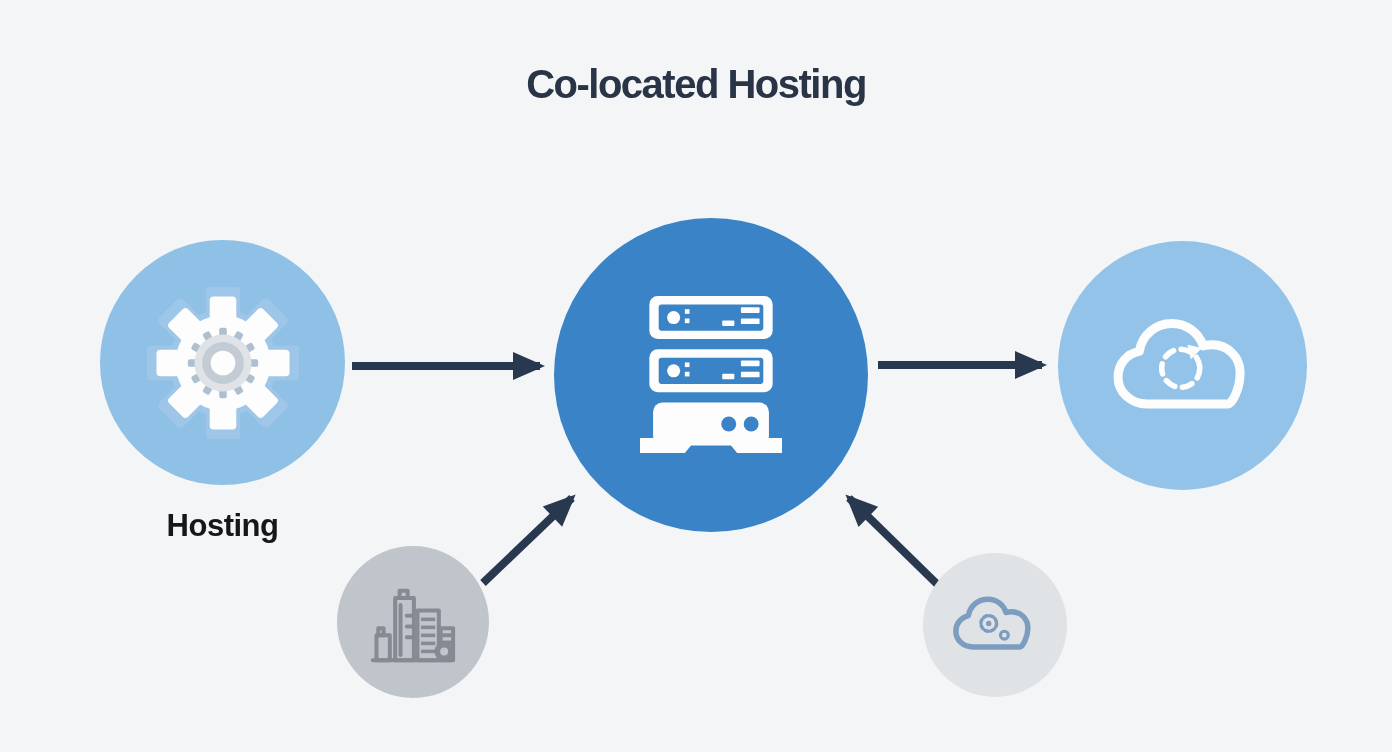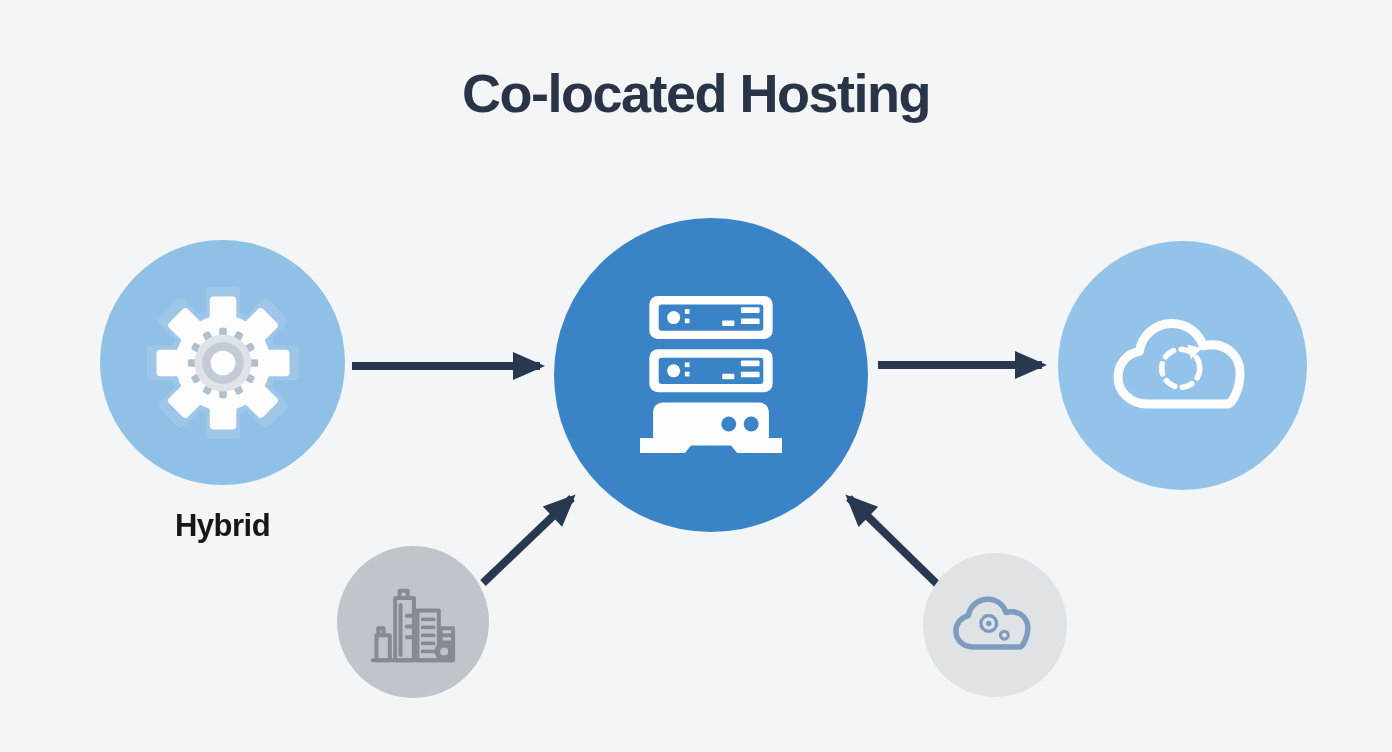--- a/index.html
+++ b/index.html
@@ -19,21 +19,21 @@
     --inner-cog-band:#c3ccd5;
     --building-icon:#868a93;
     --cloudgear-icon:#7d9dc0;
   }
   *{margin:0;padding:0;box-sizing:border-box;}
   html,body{width:1392px;height:752px;overflow:hidden;}
   body{font-family:"Liberation Sans",sans-serif;background:var(--background);}
   .canvas{position:relative;width:1392px;height:752px;background:var(--background);}
   .title{
     position:absolute;top:62px;left:0;width:100%;
-    text-align:center;font-size:54px;font-weight:bold;
+    text-align:center;font-size:40px;font-weight:bold;
     letter-spacing:-1.5px;color:var(--title-text);
   }
   .circle{position:absolute;border-radius:50%;display:flex;align-items:center;justify-content:center;}
   .c-control{left:100px;top:240px;width:245px;height:245px;background:var(--circle-control);}
   .c-server{left:554px;top:218px;width:314px;height:314px;background:var(--circle-server);}
   .c-hybrid{left:1058px;top:241px;width:249px;height:249px;background:var(--circle-hybrid);}
   .c-building{left:337px;top:546px;width:152px;height:152px;background:var(--circle-building);}
   .c-cloudgear{left:923px;top:553px;width:144px;height:144px;background:var(--circle-cloudgear);}
   .node-label{
     position:absolute;text-align:center;font-size:31px;font-weight:bold;
@@ -118,21 +118,21 @@
           <rect x="-4" y="-37" width="8" height="10" rx="2" transform="rotate(270)"></rect>
           <rect x="-4" y="-37" width="8" height="10" rx="2" transform="rotate(300)"></rect>
           <rect x="-4" y="-37" width="8" height="10" rx="2" transform="rotate(330)"></rect>
         </g>
         <circle class="cog-ring" r="30"></circle>
         <circle class="cog-band" r="22"></circle>
         <circle class="ic-white" r="13"></circle>
       </g>
     </svg>
   </div>
-  <div class="node-label l-control">Hybrid</div>
+  <div class="node-label l-control">Hosting</div>
 
   <div class="circle c-server">
     <svg width="142" height="159" viewBox="0 0 152 170">
       <defs>
         <g id="rack">
           <rect x="10" y="0" width="132" height="46" rx="9" class="ic-white"></rect>
           <rect x="20" y="9" width="112" height="28" rx="3" class="ic-blue"></rect>
           <circle cx="36" cy="23" r="7" class="ic-white"></circle>
           <rect x="48" y="14" width="5" height="5" class="ic-white"></rect>
           <rect x="48" y="24" width="5" height="5" class="ic-white"></rect>

